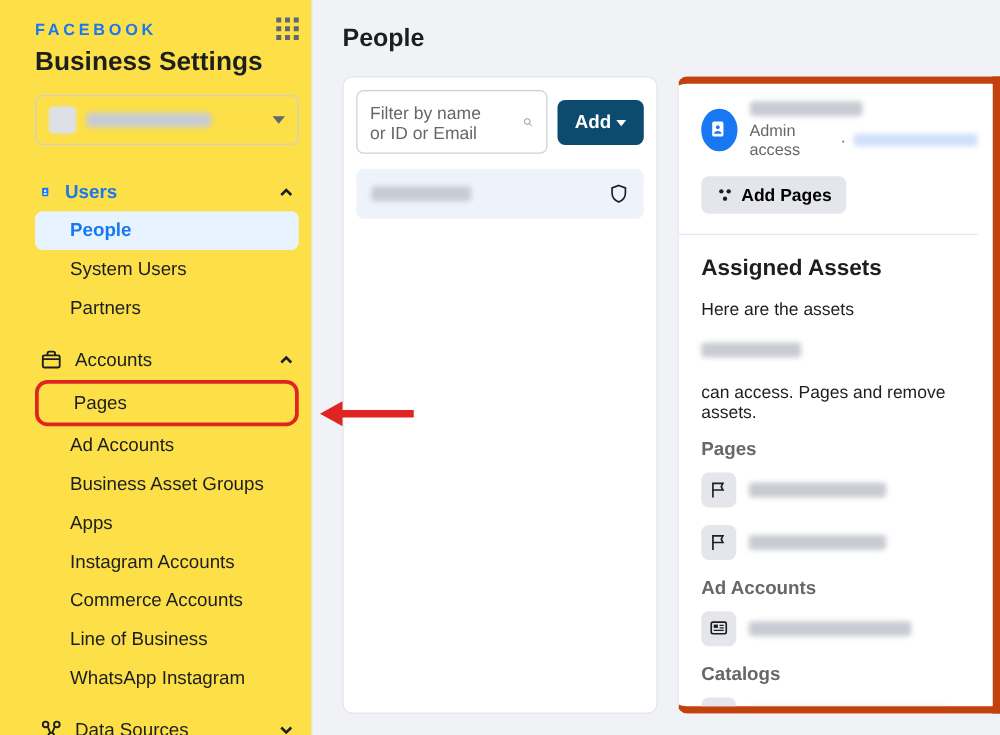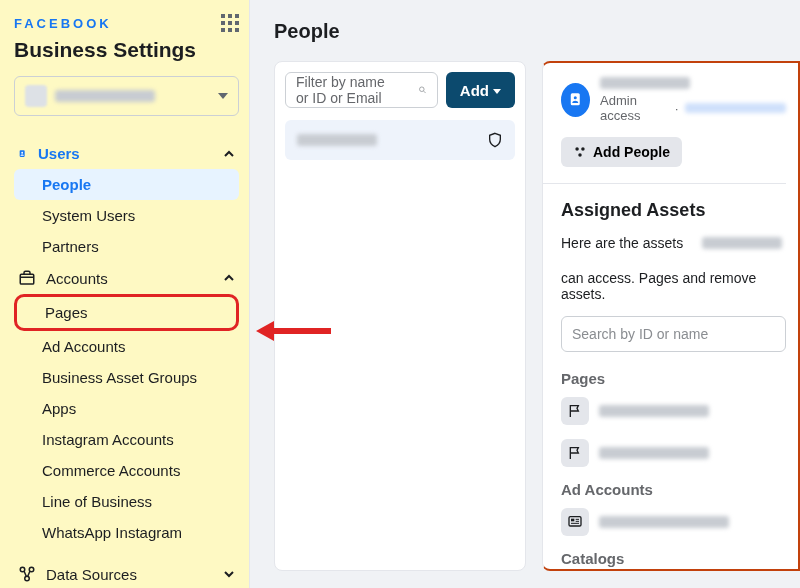--- a/index.html
+++ b/index.html
@@ -1,17 +1,17 @@
 <!DOCTYPE html>
 <html><head>
 <meta charset="utf-8">
 <style>
   * { box-sizing: border-box; margin: 0; padding: 0; font-family: Helvetica, Arial, sans-serif; }
   body { width: 800px; height: 588px; overflow: hidden; background: #fff; display: flex; color: #1c1e21; }
-  .sidebar { width: 250px; height: 100%; padding: 14px 10px 10px 14px; border-right: 1px solid #e4e6eb; background: #fef9c3; }
+  .sidebar { width: 250px; height: 100%; padding: 14px 10px 10px 28px; border-right: 1px solid #e4e6eb; background: #fde047; }
   .fb-brand { color: #1877f2; font-weight: 700; letter-spacing: 3px; font-size: 13px; }
   .brand-row { display: flex; justify-content: space-between; align-items: center; }
   .page-title { font-size: 21px; font-weight: 700; margin-top: 6px; }
   .biz-select { margin-top: 14px; border: 1px solid #ccd0d5; border-radius: 6px; height: 40px; display: flex; align-items: center; padding: 0 10px; justify-content: space-between; }
   .biz-select .biz-left { display: flex; align-items: center; gap: 8px; }
   .biz-logo { width: 22px; height: 22px; border-radius: 4px; background: #dde1e6; filter: blur(1px); }
   .biz-name { width: 100px; height: 12px; background: #c8ccd2; border-radius: 3px; filter: blur(2px); }
   .caret { width: 0; height: 0; border-left: 5px solid transparent; border-right: 5px solid transparent; border-top: 6px solid #606770; }
   .nav { margin-top: 22px; font-size: 15px; }
   .nav-section { display: flex; align-items: center; justify-content: space-between; padding: 7px 4px; cursor: pointer; color: #1c1e21; }
@@ -19,26 +19,26 @@
   .nav-section.active { color: #1877f2; font-weight: 600; }
   .nav-item { padding: 7px 4px 7px 28px; cursor: pointer; border-radius: 6px; font-size: 15px; color: #1c1e21; }
   .nav-item.active { background: #e7f3ff; color: #1877f2; font-weight: 600; }
   .nav-item.highlight { border: 3px solid #e02424; border-radius: 10px; position: relative; }
   .chev { width: 10px; height: 10px; }
   .main { flex: 1; background: #f0f2f5; height: 100%; padding: 20px 0 0 24px; overflow: hidden; }
   .main-title { font-size: 20px; font-weight: 700; margin-bottom: 18px; }
   .columns { display: flex; gap: 16px; }
   .col-left { width: 252px; background: #fff; border: 1px solid #e4e6eb; border-radius: 8px; padding: 10px 10px; height: 510px; }
   .filter-row { display: flex; gap: 8px; align-items: center; }
-  .filter-input { flex: 1; display: flex; align-items: center; border: 1px solid #ccd0d5; border-radius: 6px; height: 36px; padding: 0 10px; color: #65676b; font-size: 14px; justify-content: space-between; gap: 20px; }
+  .filter-input { flex: 1; display: flex; align-items: center; border: 1px solid #ccd0d5; border-radius: 6px; height: 51px; padding: 0 10px; color: #65676b; font-size: 14px; justify-content: space-between; gap: 20px; }
   .add-btn { background: #0c4a6e; color: #fff; border: none; border-radius: 6px; height: 36px; padding: 0 14px; font-size: 15px; font-weight: 600; cursor: pointer; }
   .dd-caret { width: 0; height: 0; border-left: 4px solid transparent; border-right: 4px solid transparent; border-top: 5px solid #fff; display: inline-block; margin-left: 4px; vertical-align: middle; }
   .person-row { margin-top: 12px; background: #eef3fb; border-radius: 6px; height: 40px; display: flex; align-items: center; justify-content: space-between; padding: 0 12px; }
   .person-name { width: 80px; height: 12px; background: #c8ccd2; border-radius: 3px; filter: blur(2px); }
-  .col-right { flex: 1; background: #fff; border: 2px solid #c2410c; border-left: 1px solid #e4e6eb; border-radius: 8px 0 0 8px; padding: 14px 12px 0 18px; height: 510px; overflow: hidden; }
+  .col-right { flex: 1; background: #fff; border: 6px solid #c2410c; border-left: 1px solid #e4e6eb; border-radius: 8px 0 0 8px; padding: 14px 12px 0 18px; height: 510px; overflow: hidden; }
   .user-head { display: flex; align-items: center; gap: 10px; }
   .avatar { width: 34px; height: 34px; border-radius: 50%; background: #1877f2; display: flex; align-items: center; justify-content: center; }
   .user-head .info { font-size: 13px; }
   .user-head .uname { width: 90px; height: 12px; background: #c8ccd2; border-radius: 3px; filter: blur(2px); margin-bottom: 4px; }
   .user-head .meta { color: #65676b; display: flex; align-items: center; gap: 6px; }
   .user-head .email { width: 120px; height: 10px; background: #cfe0fb; border-radius: 3px; filter: blur(2px); }
   .add-assets { margin-top: 14px; background: #e4e6eb; border: none; border-radius: 6px; padding: 7px 12px; font-size: 14px; font-weight: 600; cursor: pointer; display: inline-flex; align-items: center; gap: 6px; }
   .divider { border-top: 1px solid #e4e6eb; margin: 16px 0 16px -18px; }
   .section-h { font-size: 18px; font-weight: 700; margin-bottom: 14px; }
   .desc { font-size: 14px; color: #1c1e21; margin-bottom: 14px; display: flex; align-items: center; gap: 19px; flex-wrap: wrap; }
@@ -92,21 +92,21 @@
         <span>Users</span>
       </div>
       <svg width="12" height="12" viewBox="0 0 12 12">
           <path d="M2 8l4-4 4 4" stroke="#1c1e21" stroke-width="2" fill="none"></path>
         </svg>
     </div>
     <div class="nav-item active">People</div>
     <div class="nav-item">System Users</div>
     <div class="nav-item">Partners</div>
 
-    <div class="nav-section" style="">
+    <div class="nav-section" style="margin-top:10px">
       <div class="sec-left">
         <svg width="18" height="18" viewBox="0 0 24 24">
             <rect x="3" y="7" width="18" height="13" rx="1.5" fill="none" stroke="#1c1e21" stroke-width="2"></rect>
             <path d="M3 11h18" stroke="#1c1e21" stroke-width="2"></path>
             <path d="M8 7V5a2 2 0 012-2h4a2 2 0 012 2v2" fill="none" stroke="#1c1e21" stroke-width="2"></path>
           </svg>
         <span>Accounts</span>
       </div>
       <svg width="12" height="12" viewBox="0 0 12 12">
           <path d="M2 8l4-4 4 4" stroke="#1c1e21" stroke-width="2" fill="none"></path>
@@ -180,32 +180,29 @@
             <span class="email"></span>
           </div>
         </div>
       </div>
       <button class="add-assets">
         <svg width="14" height="14" viewBox="0 0 24 24">
             <circle cx="7" cy="7" r="3" fill="#1c1e21"></circle>
             <circle cx="17" cy="7" r="3" fill="#1c1e21"></circle>
             <circle cx="12" cy="17" r="3" fill="#1c1e21"></circle>
           </svg>
-        <span>Add People</span>
+        <span>Add Pages</span>
       </button>
       <div class="divider"></div>
       <div class="section-h">Assigned Assets</div>
       <div class="desc">
         <span>Here are the assets</span>
         <span class="blur"></span>
         <span>can access. Pages and remove assets.</span>
       </div>
-      <div class="search-box">
-        <span>Search by ID or name</span>
-      </div>
 
       <div class="cat-label">Pages</div>
       <div class="asset-row">
         <div class="asset-icon">
             <svg width="16" height="16" viewBox="0 0 24 24">
               <path d="M5 3v18M5 4h12l-2 4 2 4H5" fill="none" stroke="#1c1e21" stroke-width="2"></path>
             </svg>
           </div>
         <div class="asset-name"></div>
       </div>

